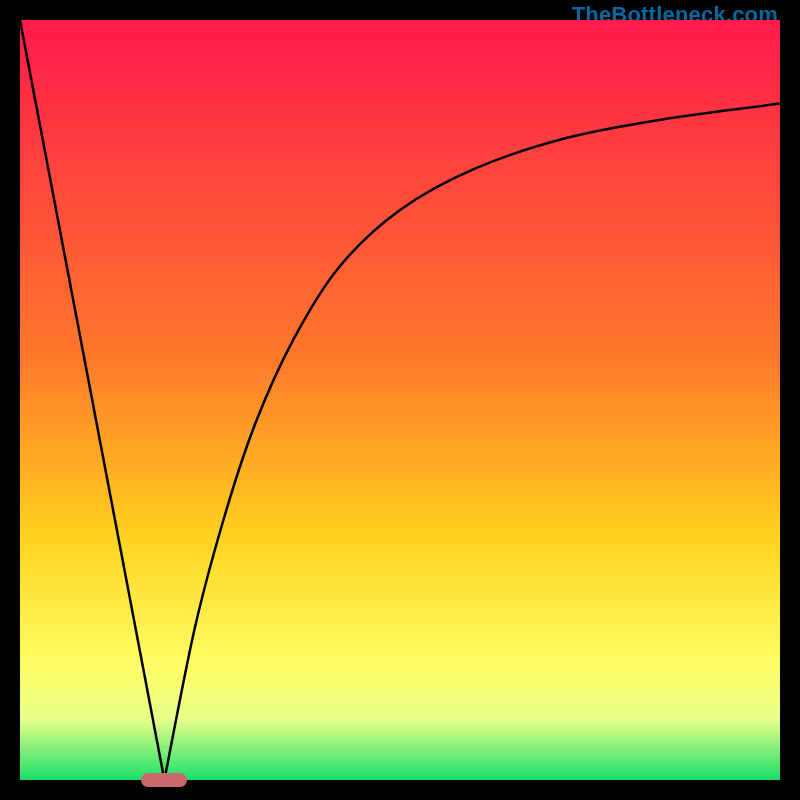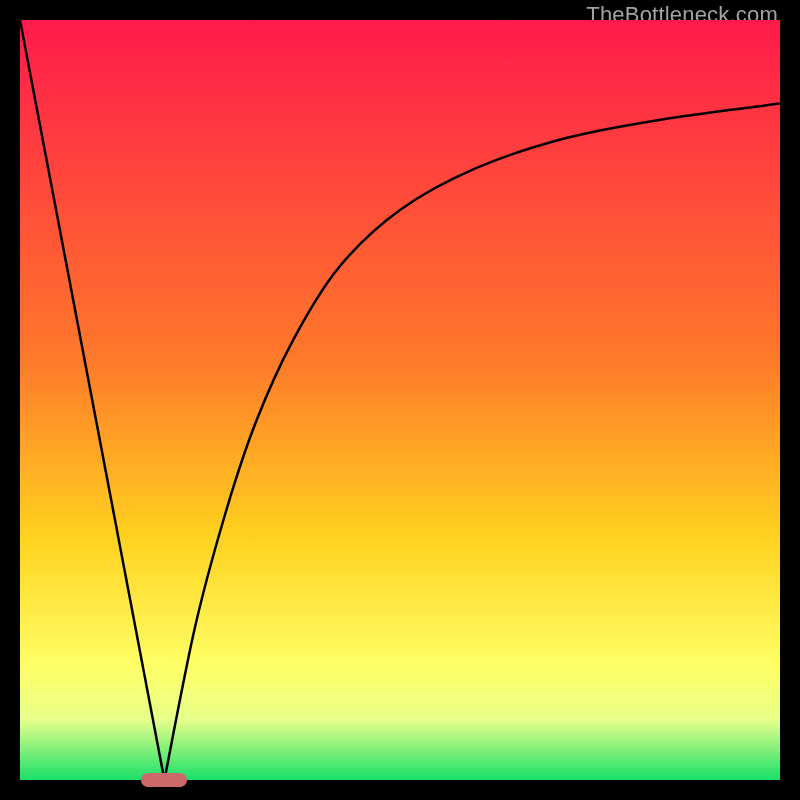--- a/index.html
+++ b/index.html
@@ -23,23 +23,23 @@
     position: absolute;
     left: 0;
     top: 0;
     width: 100%;
     height: 100%;
   }
   .watermark {
     position: absolute;
     top: 2px;
     right: 22px;
-    color: #a3a3a3;
+    color: #0369a1;
     font-size: 22px;
-    font-weight: 400;
+    font-weight: 700;
     letter-spacing: 0.2px;
   }
   svg.curves {
     position: absolute;
     left: 0;
     top: 0;
     width: 100%;
     height: 100%;
   }
   .marker {

